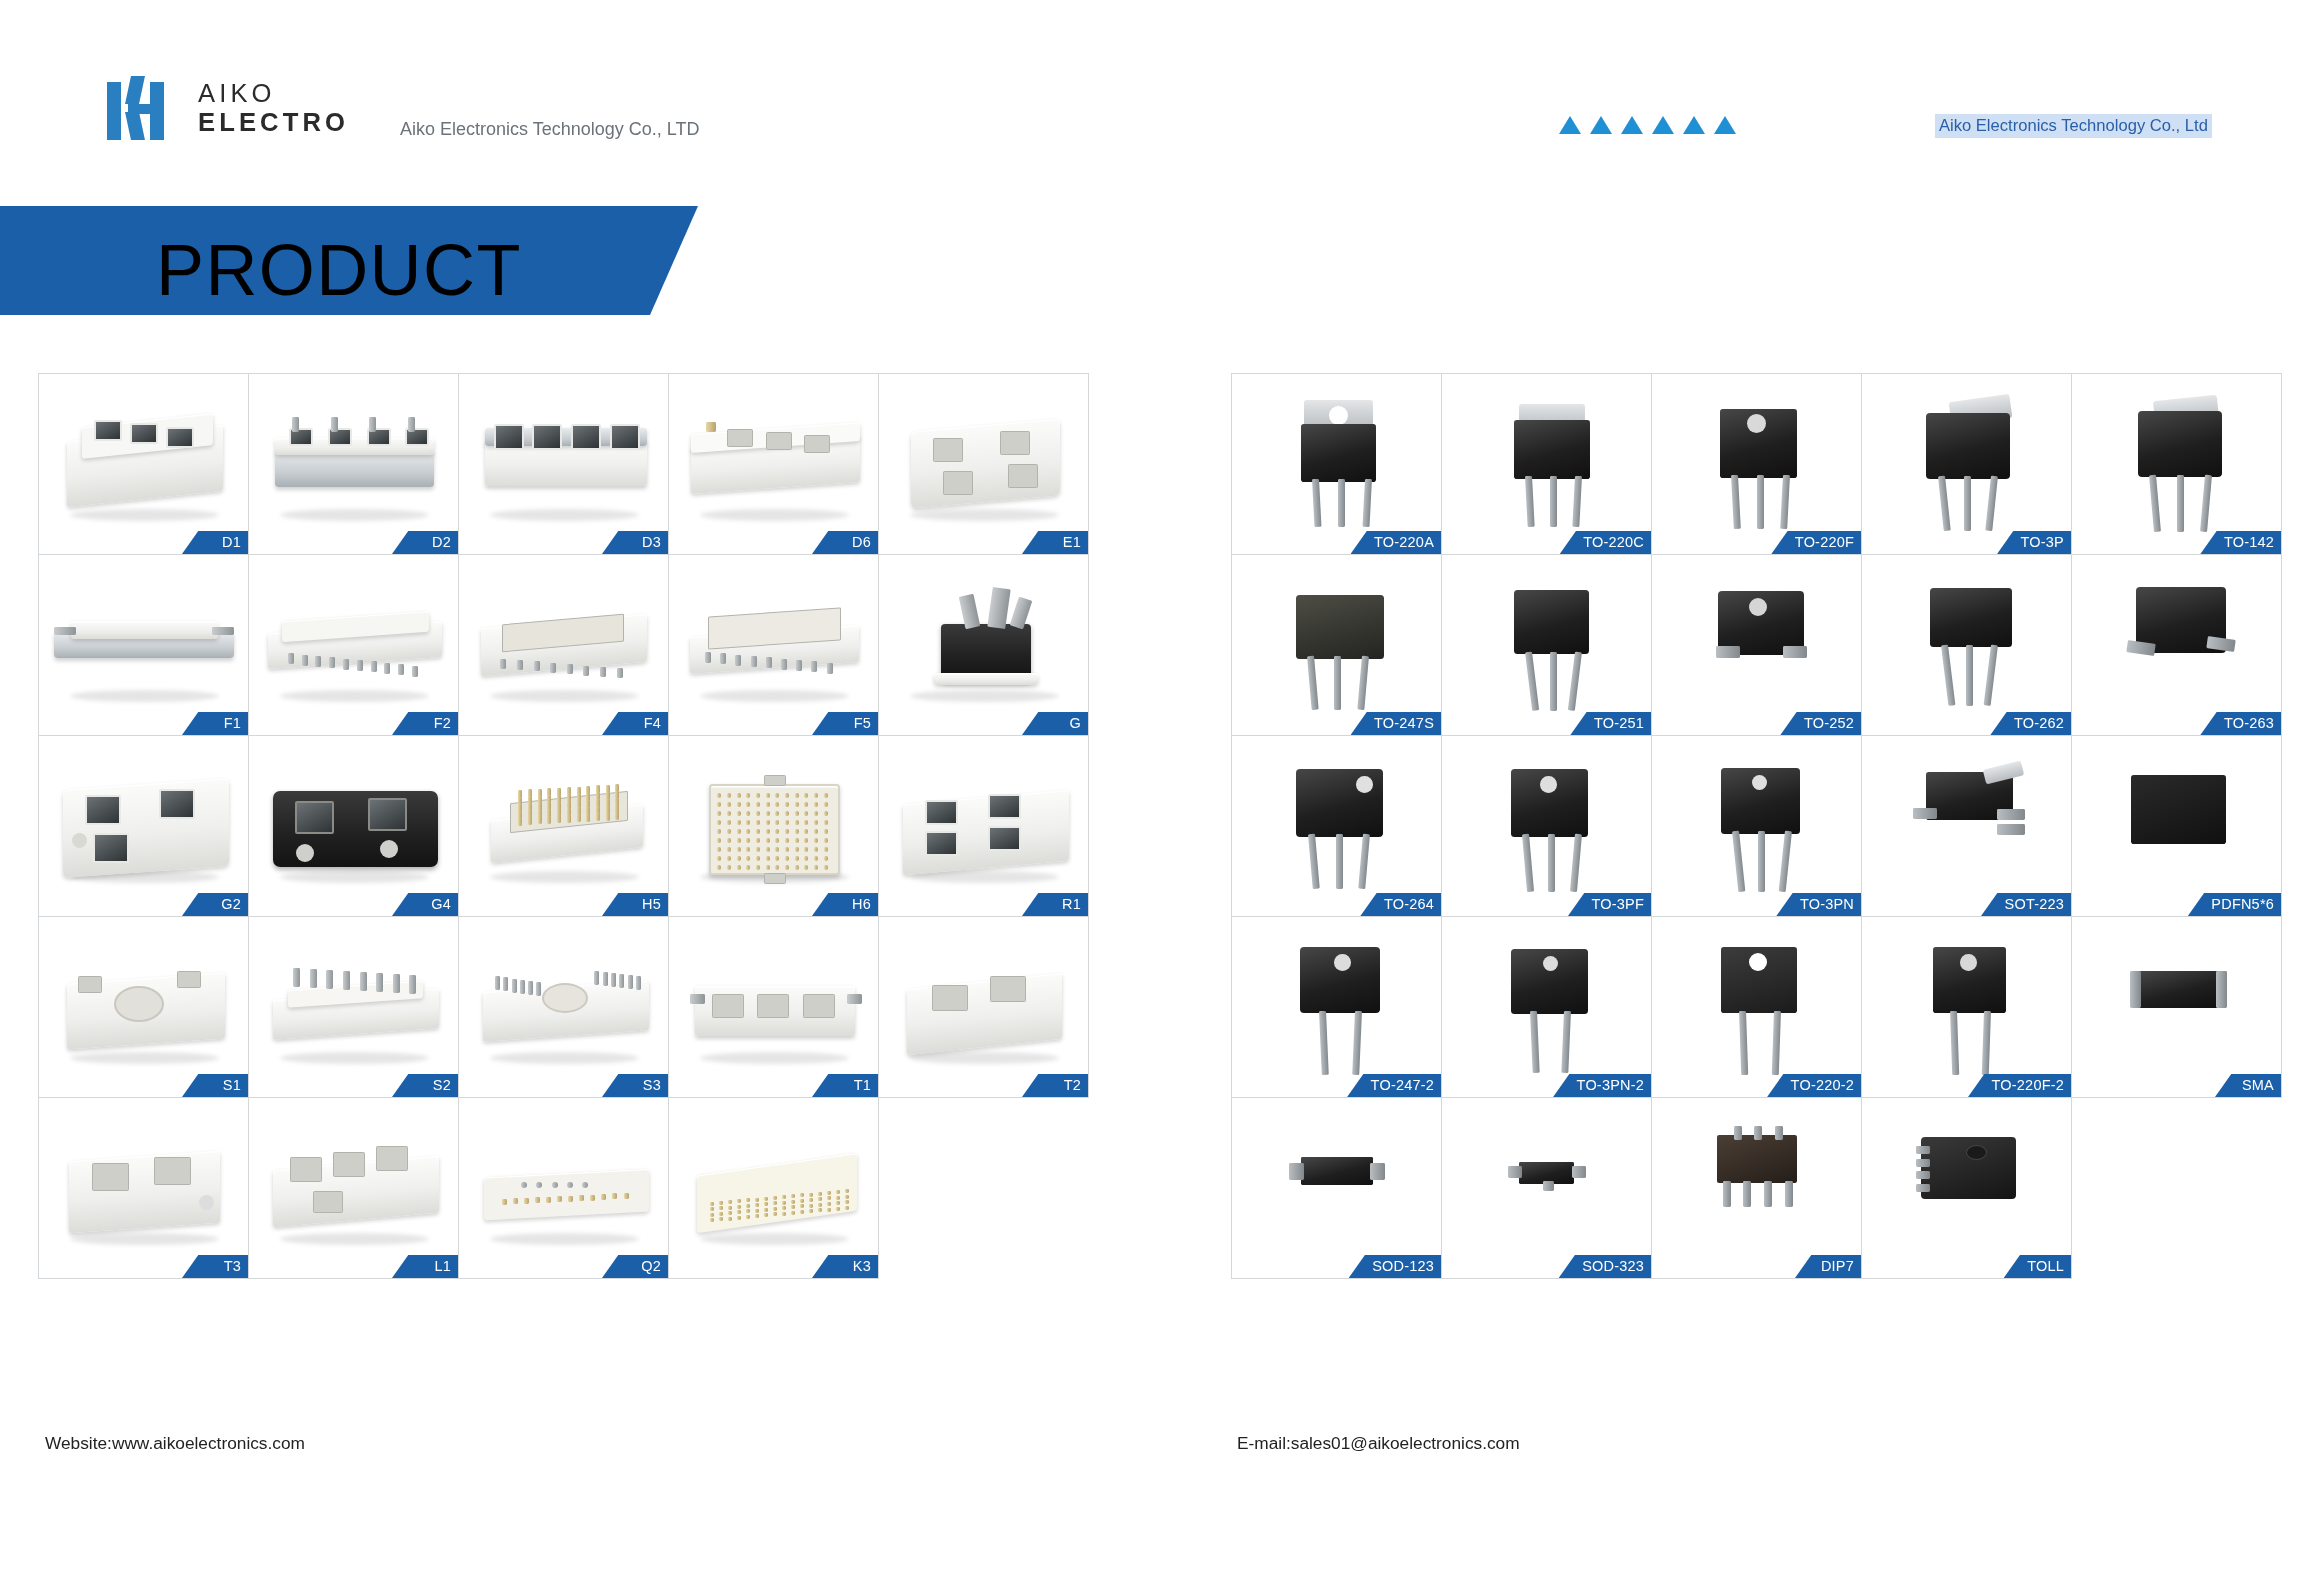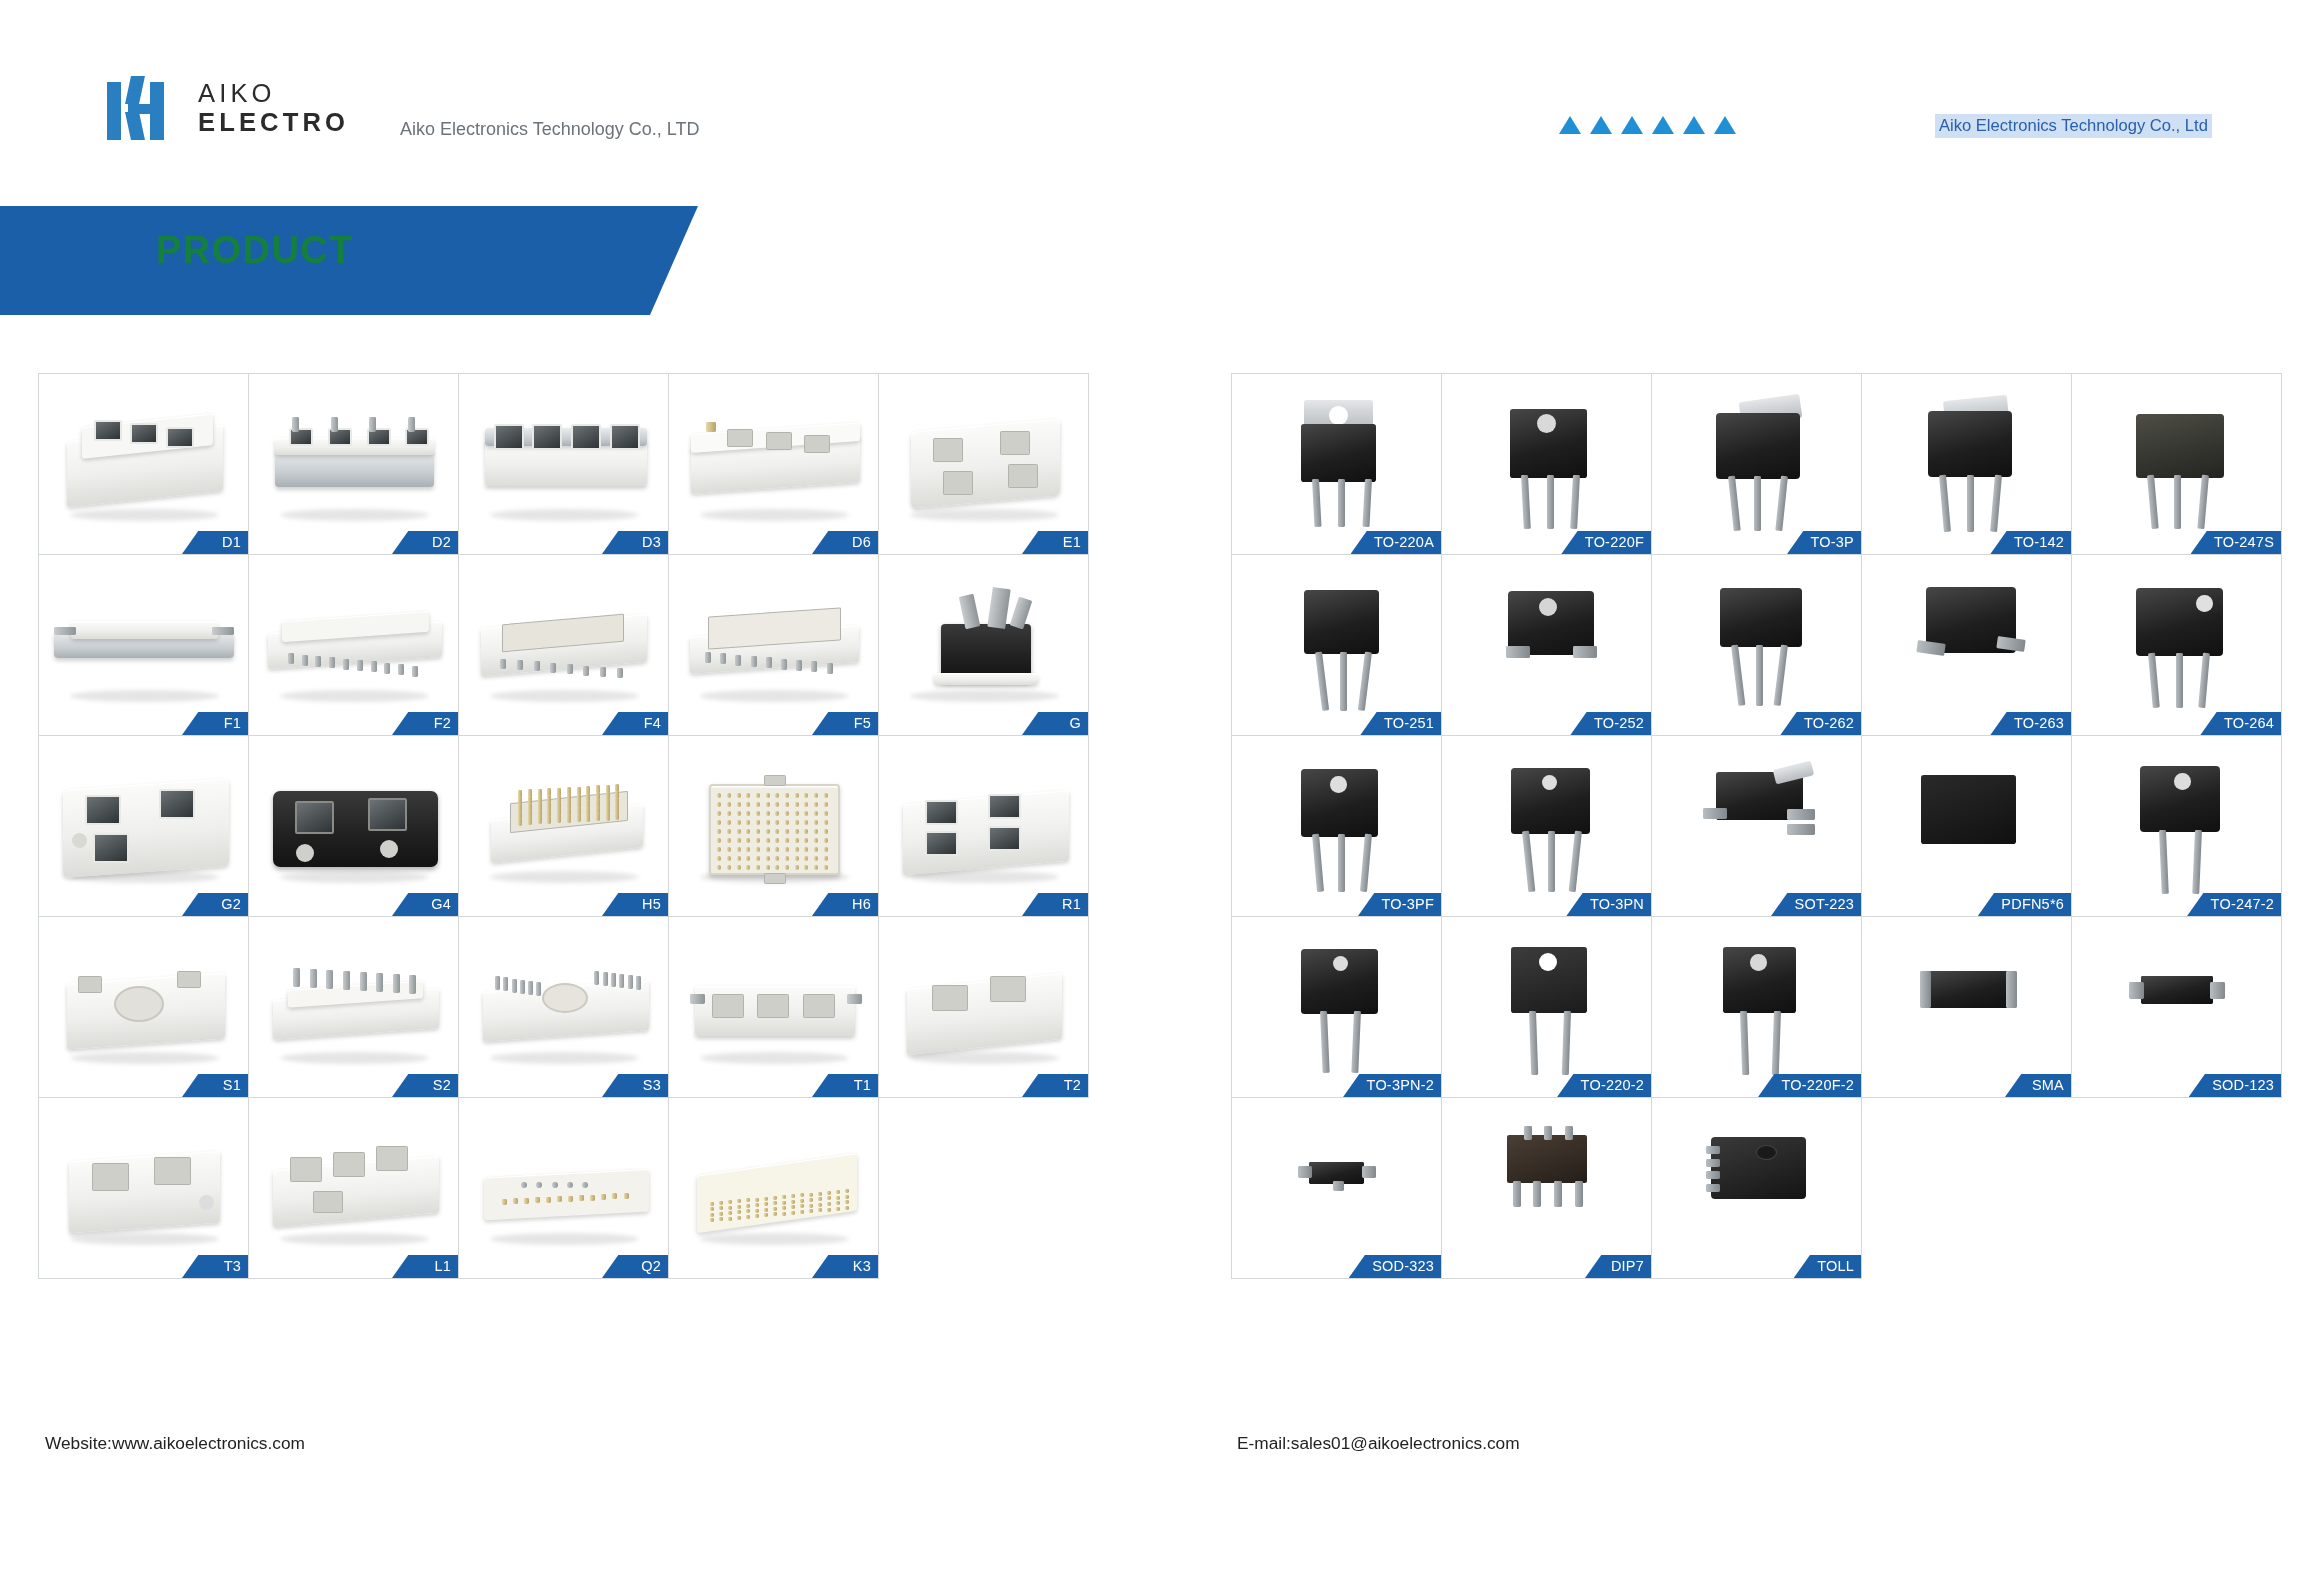--- a/index.html
+++ b/index.html
@@ -28,21 +28,21 @@
 
   .tri-group { position: absolute; left: 1559px; top: 116px; display: flex; gap: 9px; }
   .tri { width: 0; height: 0; border-left: 11px solid transparent; border-right: 11px solid transparent; border-bottom: 18.7px solid #1f8fd6; }
 
   .header-right { position: absolute; right: 107px; top: 114px; font-size: 16.6px; color: #2a5fa8; background: #cfe0f5; padding: 2.1px 4.1px; white-space: nowrap; }
 
   
   .banner-wrap { position: absolute; left: 0; top: 206px; width: 740px; height: 109px; }
   .banner-bg { position: absolute; left: 0; top: 0; width: 698px; height: 109px; background: #1a5fa8;
     clip-path: polygon(0 0, 698px 0, 650px 109px, 0 109px); }
-  .banner-title { position: absolute; left: 156px; top: 23px; font-size: 38px; color: #15803d; font-weight: 700; letter-spacing: 1.4px; }
+  .banner-title { position: absolute; left: 156px; top: 23px; font-size: 72px; color: #000000; font-weight: 400; letter-spacing: 1.4px; }
 
   
   .grid { position: absolute; display: grid; border-top: 1.4px solid #d3d7da; border-left: 1.4px solid #d3d7da; background: #fff; }
   .grid-left { left: 38px; top: 373px; width: 1051px; grid-template-columns: repeat(5, 210px); grid-auto-rows: 181px; }
   .grid-right { left: 1231px; top: 373px; width: 1051px; grid-template-columns: repeat(5, 210px); grid-auto-rows: 181px; }
 
   .cell { position: relative; border-right: 1.4px solid #d3d7da; border-bottom: 1.4px solid #d3d7da; overflow: hidden; background: #fff; }
   .cell .art { position: absolute; left: 0; top: 0; right: 0; bottom: 0; }
   .label-tag { position: absolute; right: 0; bottom: 0; height: 23.5px; background: #1a5fa8; color: #fff;
     font-size: 14.5px; display: flex; align-items: center; justify-content: flex-end; padding: 0 7px 0 23.5px;
@@ -652,20 +652,30 @@
           <div class="ph to-hole" style="left:97px;top:32px;width:19.4px;height:19.4px;"></div>
           <div class="ph to-body" style="left:69px;top:50px;width:75px;height:58px;"></div>
           <div class="ph to-leg" style="left:80px;top:105px;width:7px;height:48px;transform:rotate(-3deg);transform-origin:top center;"></div>
           <div class="ph to-leg" style="left:106px;top:105px;width:7px;height:48px;transform:rotate(0deg);transform-origin:top center;"></div>
           <div class="ph to-leg" style="left:133px;top:105px;width:7px;height:48px;transform:rotate(3deg);transform-origin:top center;"></div>
         </div>
         <div class="label-tag">TO-220A</div>
       </div>
       <div class="cell">
         <div class="art">
+          <div class="ph to-tab" style="left:77px;top:30px;width:66px;height:23.5px;"></div>
+          <div class="ph to-body" style="left:72px;top:46px;width:76px;height:59px;"></div>
+          <div class="ph to-leg" style="left:83px;top:102px;width:7px;height:51px;transform:rotate(-3deg);transform-origin:top center;"></div>
+          <div class="ph to-leg" style="left:108px;top:102px;width:7px;height:51px;transform:rotate(0deg);transform-origin:top center;"></div>
+          <div class="ph to-leg" style="left:133px;top:102px;width:7px;height:51px;transform:rotate(3deg);transform-origin:top center;"></div>
+        </div>
+        <div class="label-tag">TO-220C</div>
+      </div>
+      <div class="cell">
+        <div class="art">
           <div class="ph to-body" style="left:68px;top:35px;width:77px;height:69px;"></div>
           <div class="ph to-hole" style="left:95px;top:40px;width:19.4px;height:19.4px;background:#d9d9d9;"></div>
           <div class="ph to-leg" style="left:79px;top:101px;width:7px;height:54px;transform:rotate(-3deg);transform-origin:top center;"></div>
           <div class="ph to-leg" style="left:105px;top:101px;width:7px;height:54px;transform:rotate(0deg);transform-origin:top center;"></div>
           <div class="ph to-leg" style="left:131px;top:101px;width:7px;height:54px;transform:rotate(3deg);transform-origin:top center;"></div>
         </div>
         <div class="label-tag">TO-220F</div>
       </div>
       <div class="cell">
         <div class="art">

